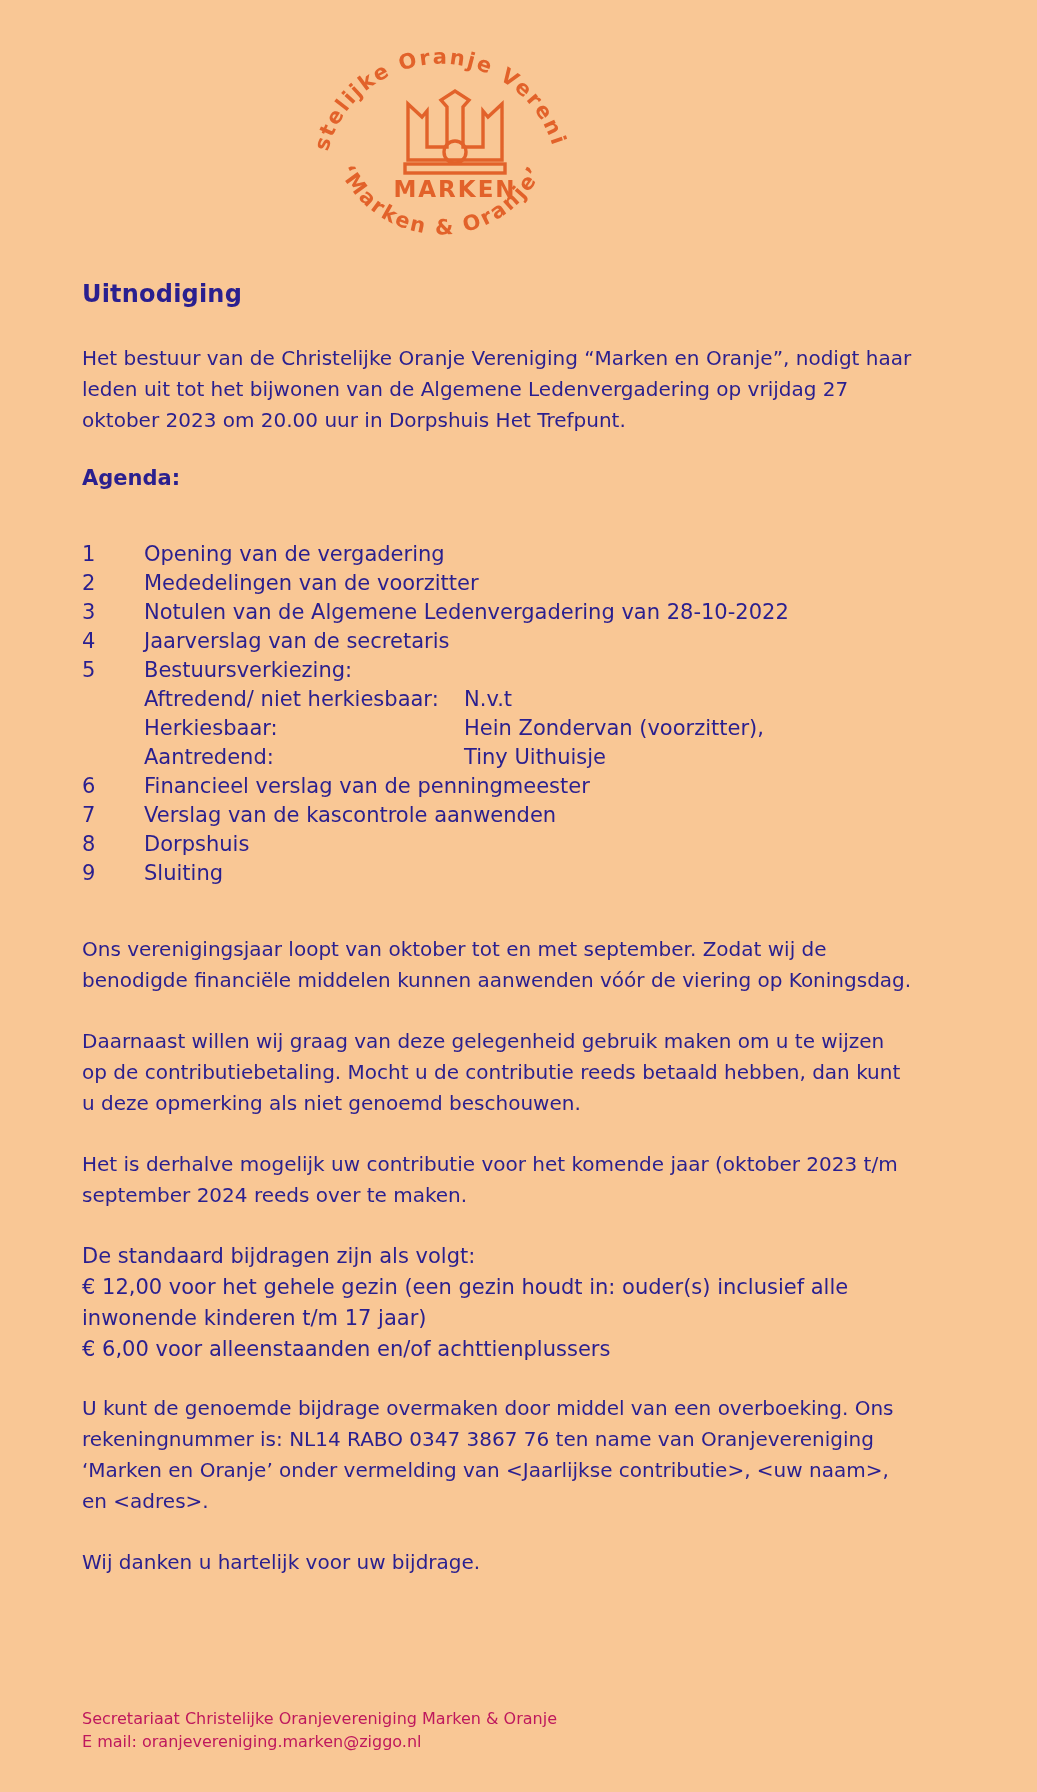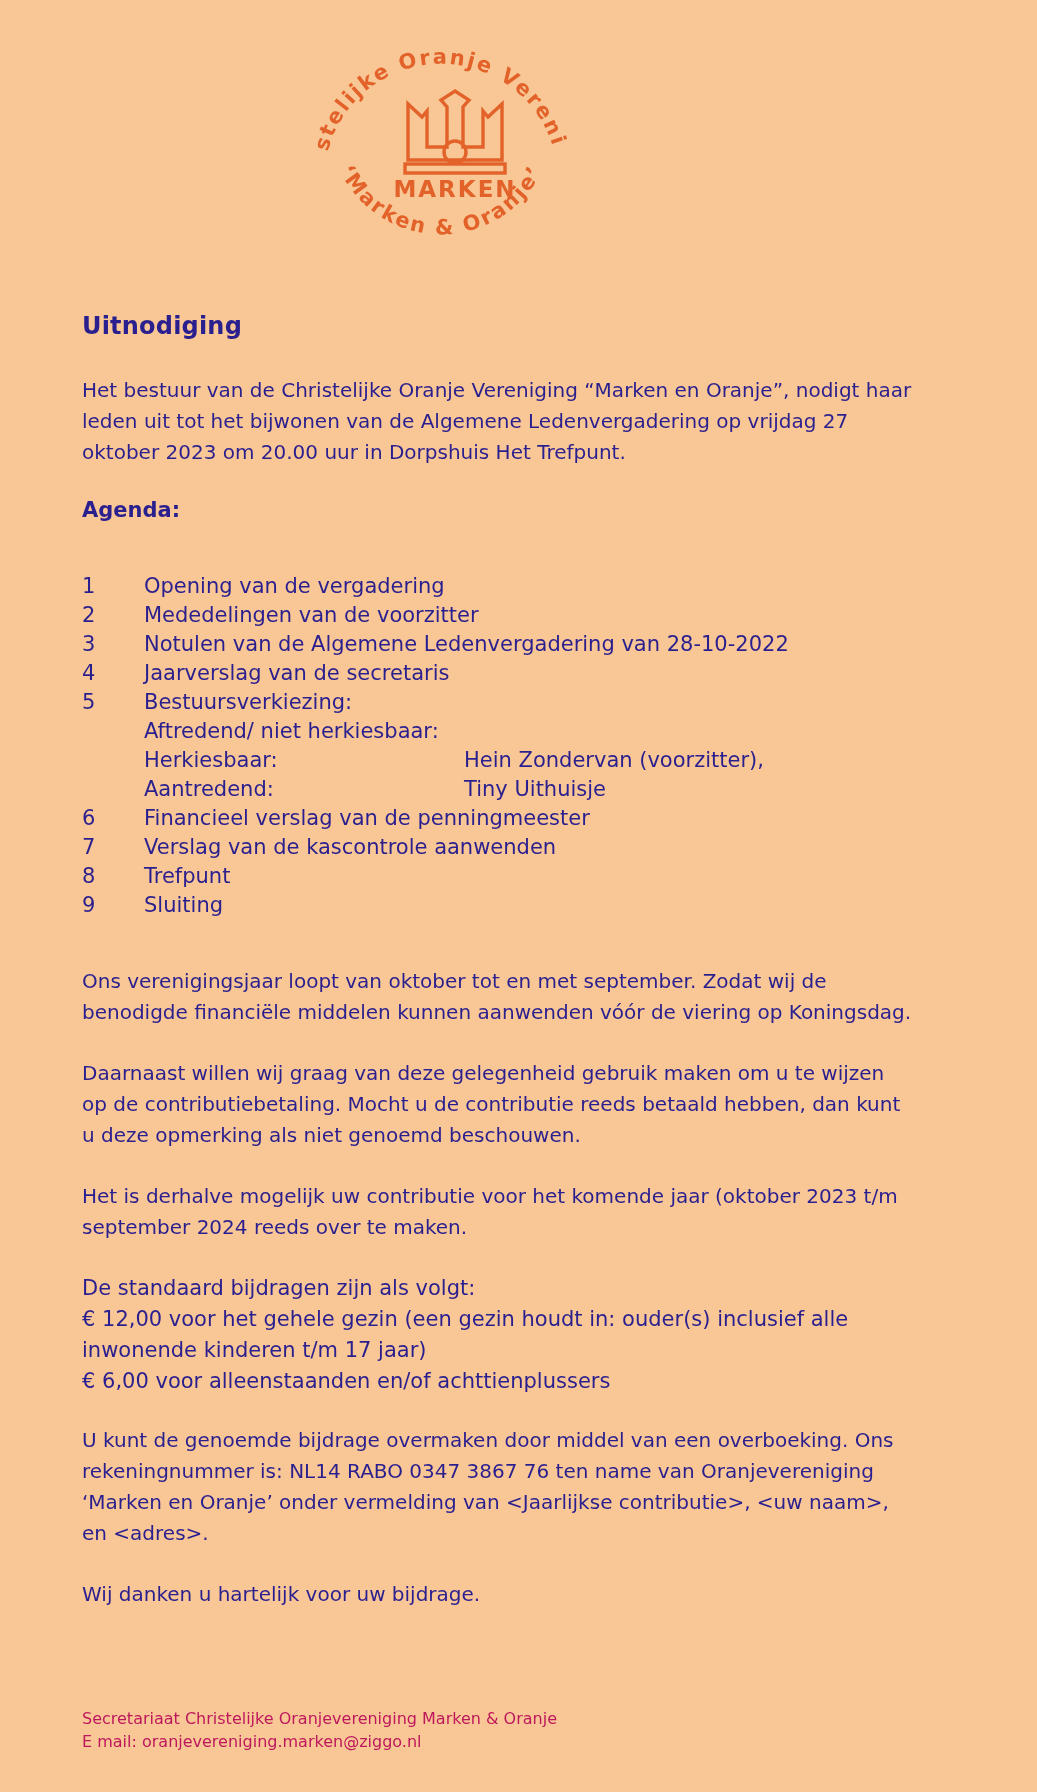--- a/index.html
+++ b/index.html
@@ -31,21 +31,21 @@
   .logo-wrap svg {
     display: block;
     width: 260px;
     height: 250px;
   }
 
   
   .content {
     position: absolute;
     left: 82px;
-    top: 312px;
+    top: 280px;
     width: 880px;
     color: #2a1f8f;
   }
   .doc-title {
     font-size: 24px;
     font-weight: bold;
     letter-spacing: 0.2px;
     margin: 0 0 34px 0;
     line-height: 1.2;
   }
@@ -174,20 +174,21 @@
         <span class="agenda-label">Jaarverslag van de secretaris</span>
       </div>
 
       <div class="agenda-row">
         <span class="agenda-num">5</span>
         <span class="agenda-label">Bestuursverkiezing:</span>
       </div>
 
       <div class="sub-row">
         <span class="sub-key">Aftredend/ niet herkiesbaar:</span>
+        <span class="sub-val">N.v.t</span>
       </div>
       <div class="sub-row">
         <span class="sub-key">Herkiesbaar:</span>
         <span class="sub-val">Hein Zondervan (voorzitter),</span>
       </div>
       <div class="sub-row">
         <span class="sub-key">Aantredend:</span>
         <span class="sub-val">Tiny Uithuisje</span>
       </div>
 
@@ -196,21 +197,21 @@
         <span class="agenda-label">Financieel verslag van de penningmeester</span>
       </div>
 
       <div class="agenda-row">
         <span class="agenda-num">7</span>
         <span class="agenda-label">Verslag van de kascontrole aanwenden</span>
       </div>
 
       <div class="agenda-row">
         <span class="agenda-num">8</span>
-        <span class="agenda-label">Trefpunt</span>
+        <span class="agenda-label">Dorpshuis</span>
       </div>
 
       <div class="agenda-row">
         <span class="agenda-num">9</span>
         <span class="agenda-label">Sluiting</span>
       </div>
 
     </div>
 
     <p class="para">Ons verenigingsjaar loopt van oktober tot en met september. Zodat wij de benodigde financiële middelen kunnen aanwenden vóór de viering op Koningsdag.</p>

